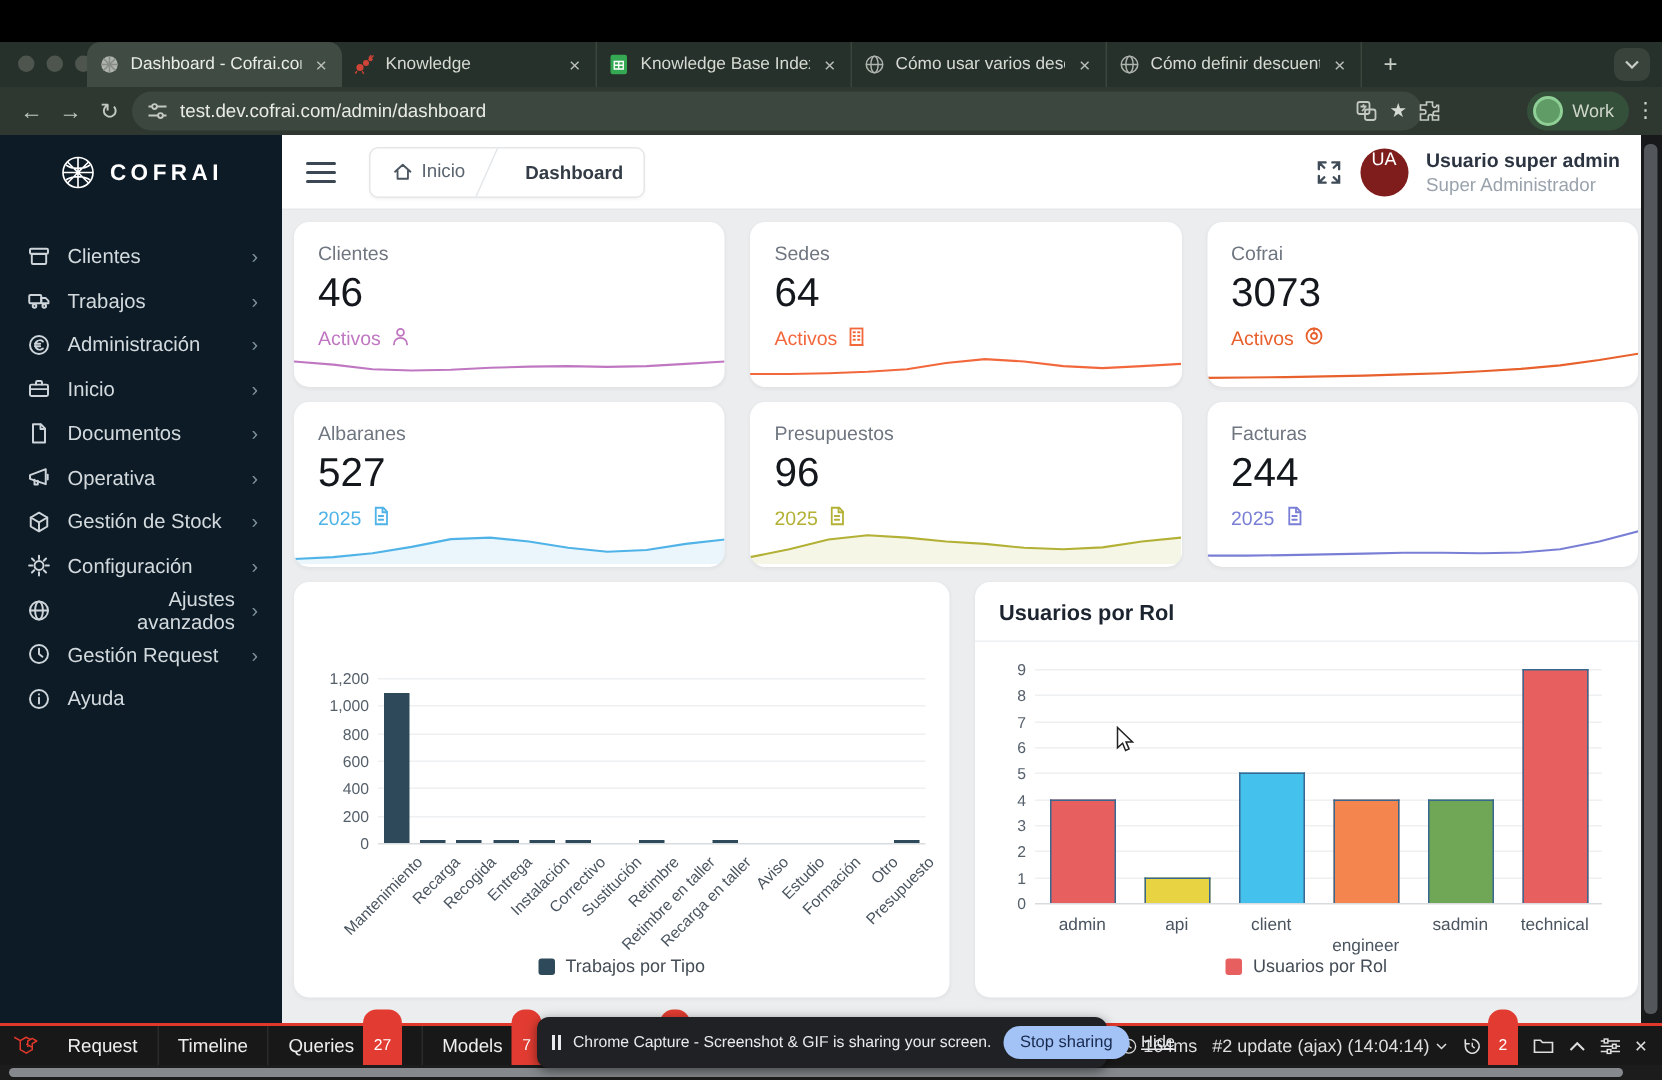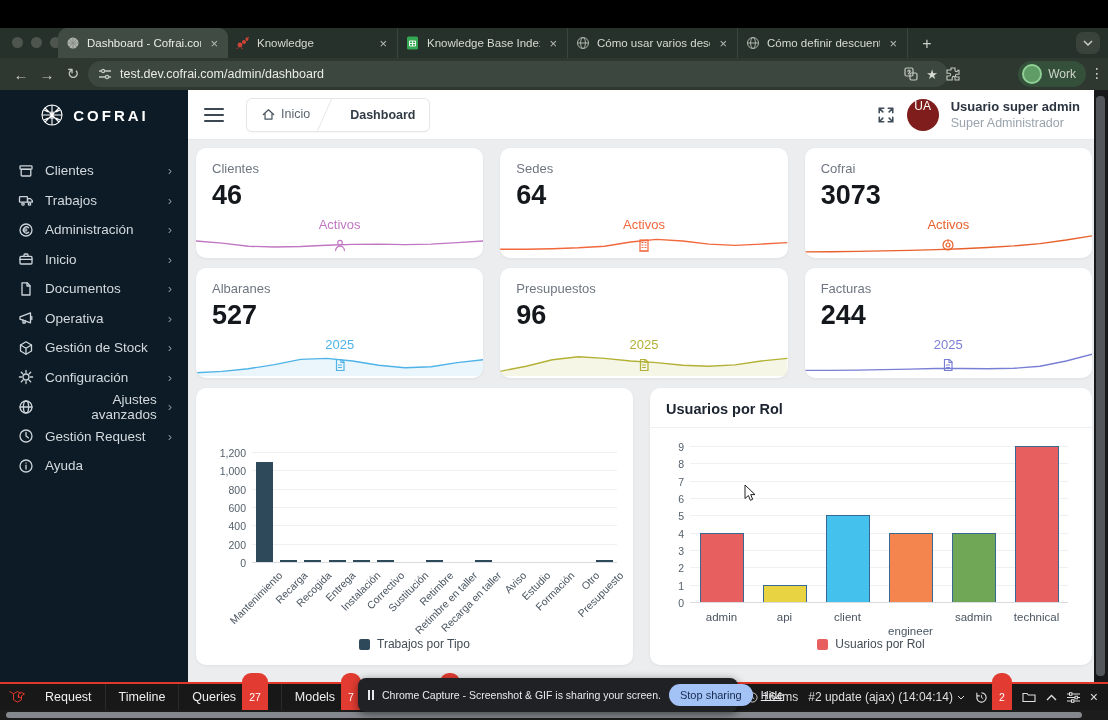--- a/index.html
+++ b/index.html
@@ -53,22 +53,22 @@
   .avatar{width:32px;height:32px;border-radius:50%;background:#7f1d1d;color:#fff;font-size:12px;
     display:flex;justify-content:center;}
   .uname{font-size:13px;font-weight:bold;color:#2b3440;line-height:1.25;}
   .urole{font-size:12.5px;color:#9aa3ad;}
   
   .cards{position:absolute;left:8px;top:58px;width:896px;display:grid;
     grid-template-columns:repeat(3,1fr);gap:10px 17px;}
   .card{position:relative;height:110px;background:#fff;border-radius:10px;box-shadow:0 1px 3px rgba(20,30,40,.06);
     padding:13px 16px;overflow:hidden;}
   .card .ctitle{font-size:13px;color:#6f7680;}
-  .card .cvalue{font-size:27px;font-weight:bold;color:#14181d;margin-top:4px;}
-  .card .cfoot{display:flex;align-items:center;gap:6px;font-size:13px;margin-top:6px;flex-direction:column;}
+  .card .cvalue{font-size:27px;font-weight:normal;color:#14181d;margin-top:4px;}
+  .card .cfoot{display:flex;align-items:center;gap:6px;font-size:13px;margin-top:6px;}
   .spark{position:absolute;left:0;right:0;bottom:2px;height:30px;width:100%;}
   
   .chartcard{position:absolute;top:298px;background:#fff;border-radius:10px;box-shadow:0 1px 3px rgba(20,30,40,.06);height:277px;}
   .chartcard h3{margin:0;padding:13px 16px 10px;font-size:14.5px;color:#1c2430;border-bottom:1px solid #eef0f2;}
   .plot{position:absolute;left:0;top:0;width:100%;height:100%;}
   .ytick{position:absolute;font-size:10.5px;color:#55606b;text-align:right;width:40px;}
   .grid{position:absolute;height:1px;background:#eef0f1;}
   .grid.base{background:#d9dcdf;}
   .bar{position:absolute;}
   .xlab{position:absolute;font-size:10.5px;color:#4a5560;}

